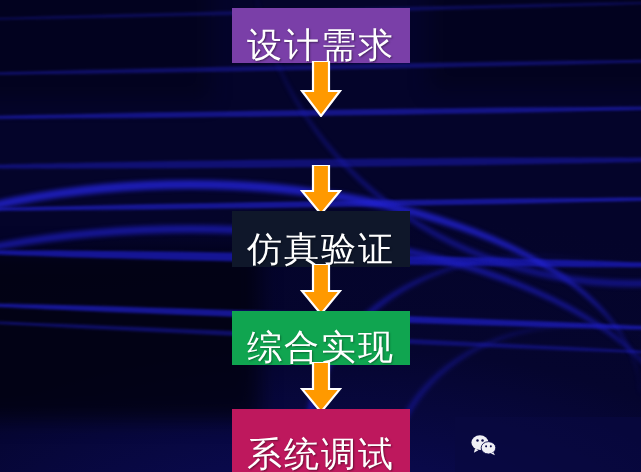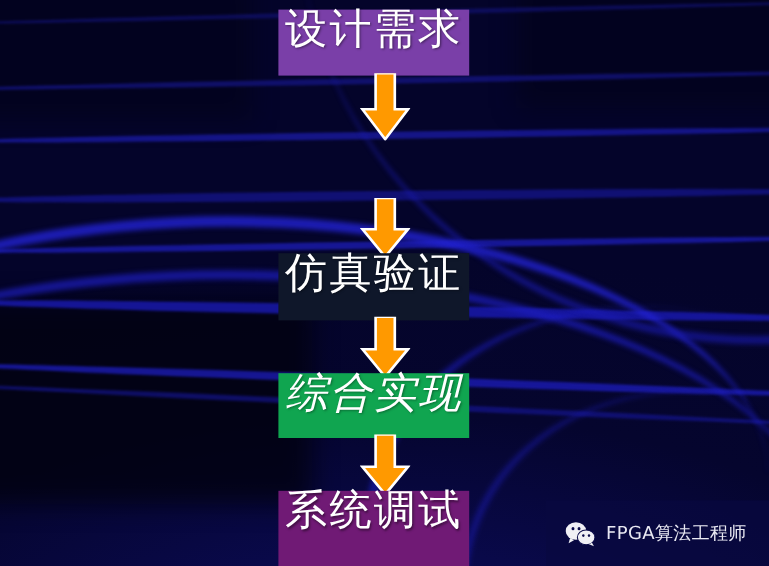--- a/index.html
+++ b/index.html
@@ -46,38 +46,38 @@
   .flow {
     position: absolute;
     left: 0;
     top: 0;
     width: 641px;
     height: 472px;
   }
   .node {
     position: absolute;
     left: 232px;
-    width: 159px;
+    width: 178px;
     display: flex;
-    align-items: flex-start;
+    align-items: flex-end;
     justify-content: center;
     box-sizing: border-box;
     letter-spacing: 2px;
     white-space: nowrap;
   }
   .node .label {
     font-family: "DejaVu Sans", "Liberation Sans", sans-serif;
     font-size: 35px;
     font-weight: 400;
     line-height: 1;
   }
   .node-req    { top: 8px;   height: 55px;  background: #7a3fa8; }
   .node-rtl    { top: 113px; height: 55px;  background: #1a1aee; }
   .node-sim    { top: 211px; height: 56px;  background: #f80606; }
-  .node-syn    { top: 311px; height: 54px;  background: #10a550; font-style: italic; }
+  .node-syn    { top: 311px; height: 54px;  background: #10a550; }
   .node-dbg    { top: 409px; height: 63px;  background: #7a3fa8; }
 
   .node-req .label { color: #ffffff; text-shadow: 1px 1px 2px rgba(0,0,0,.45); }
   .node-rtl .label { color: #ffffff; text-shadow: 1px 1px 2px rgba(0,0,0,.45); }
   .node-sim .label { color: #ffffff; text-shadow: 1px 1px 2px rgba(0,0,0,.35); }
   .node-syn .label { color: #ffffff; text-shadow: 1px 1px 2px rgba(0,0,0,.35); }
   .node-dbg .label { color: #ffffff; text-shadow: 1px 1px 2px rgba(0,0,0,.45); }
 
   .arrow {
     position: absolute;
@@ -179,33 +179,32 @@
     <div class="node node-syn" style="background: rgb(16, 165, 80);">
       <span class="label" style="color: rgb(255, 255, 255);">综合实现</span>
     </div>
 
     <div class="arrow arrow-4">
       <svg viewBox="0 0 42 51" preserveAspectRatio="none">
         <path d="M13 0 L29 0 L29 27 L40 27 L21 50 L2 27 L13 27 Z" fill="#FF9900" stroke="#FFFFFF" stroke-width="2.2"></path>
       </svg>
     </div>
 
-    <div class="node node-dbg" style="background: #701a75;">
+    <div class="node node-dbg" style="background: #be185d;">
       <span class="label" style="color: rgb(255, 255, 255);">系统调试</span>
     </div>
 
   </div>
 
   <div class="watermark">
     <svg class="wechat-icon" viewBox="0 0 32 26">
       <ellipse cx="11" cy="10" rx="10.5" ry="9" fill="#f0f0f5"></ellipse>
       <path d="M5 17 L3.5 22.5 L9 19.5 Z" fill="#f0f0f5"></path>
       <ellipse cx="8" cy="7.5" rx="1.5" ry="1.6" fill="#0b0b4a"></ellipse>
       <ellipse cx="14.2" cy="7.5" rx="1.5" ry="1.6" fill="#0b0b4a"></ellipse>
       <ellipse cx="21.5" cy="16.5" rx="9" ry="7.6" fill="#f0f0f5" stroke="#0b0b4a" stroke-width="1.1"></ellipse>
       <path d="M27.5 22 L29.5 25.5 L24.5 23.5 Z" fill="#f0f0f5"></path>
       <ellipse cx="18.6" cy="14.6" rx="1.25" ry="1.35" fill="#0b0b4a"></ellipse>
       <ellipse cx="24.4" cy="14.6" rx="1.25" ry="1.35" fill="#0b0b4a"></ellipse>
     </svg>
-    <span class="wm-text">FPGA算法工程师</span>
   </div>
 
 </div>
 
 </body></html>

